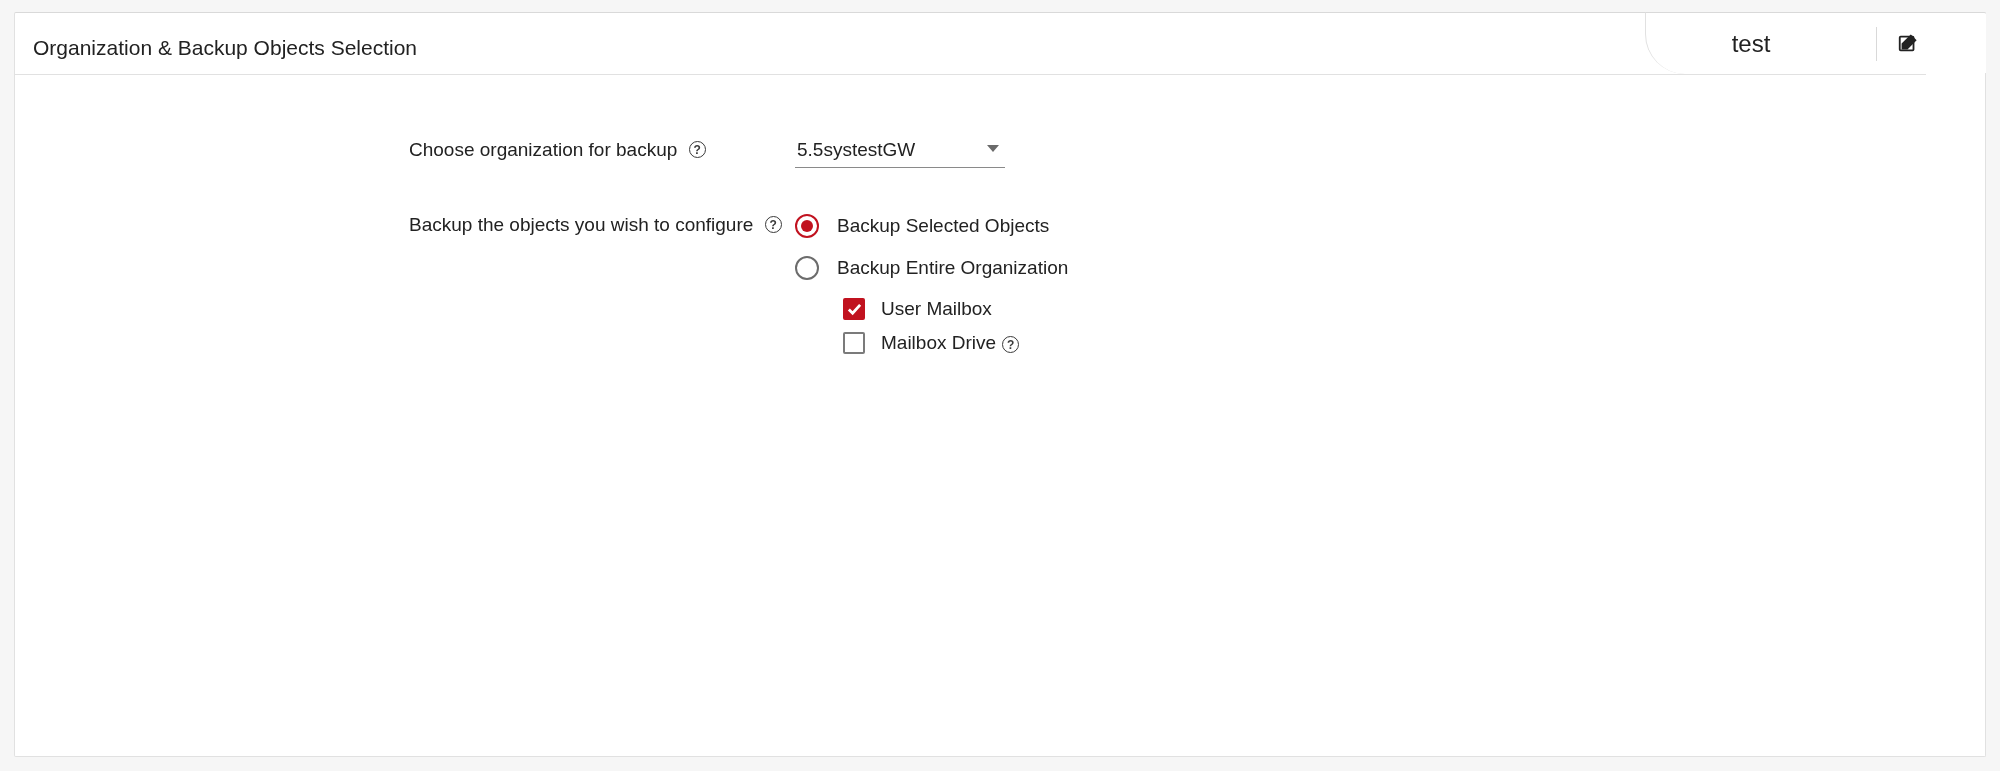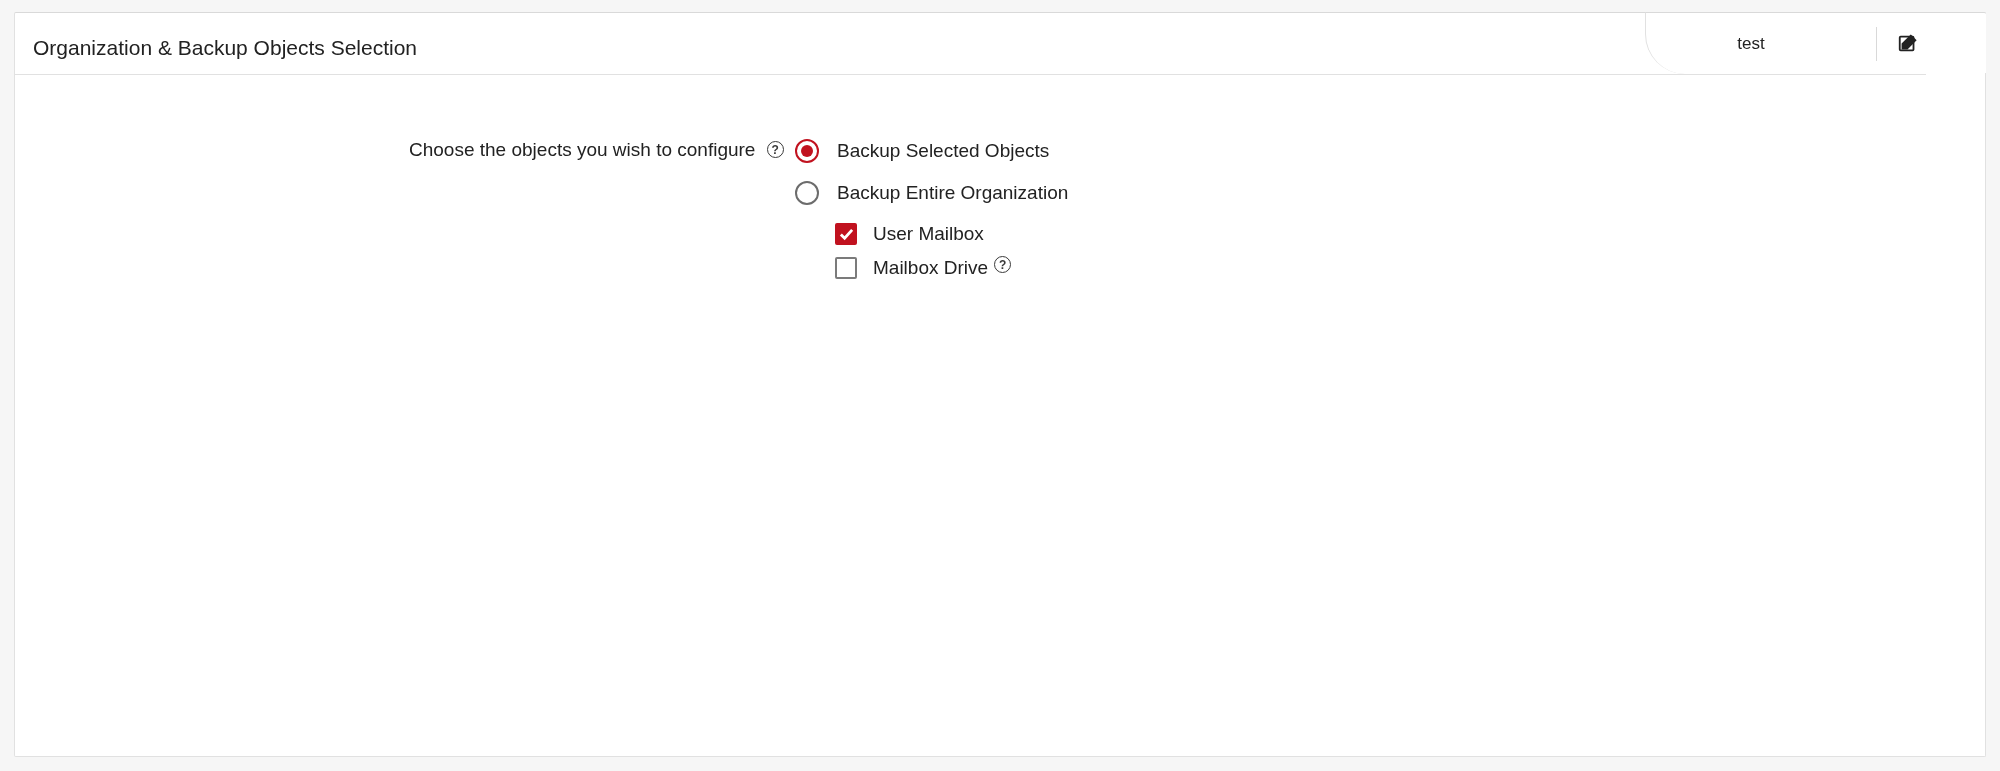--- a/index.html
+++ b/index.html
@@ -61,21 +61,21 @@
     position: absolute;
     left: -40px;
     top: -1px;
     width: 40px;
     height: 40px;
     background: transparent;
   }
   .tab-label {
     flex: 1;
     text-align: center;
-    font-size: 17px;
+    font-size: 24px;
     font-weight: 500;
     color: #222;
   }
   .tab-divider {
     width: 1px;
     height: 34px;
     background: #d9d9d9;
     margin: 0 20px;
   }
   .tab-edit {
@@ -184,23 +184,24 @@
     color: #222;
   }
 
   
   .checkbox-list {
     margin-top: 14px;
     padding-left: 40px;
   }
   .checkbox-option {
     display: flex;
-    align-items: flex-start;
+    align-items: flex-end;
     margin-bottom: 12px;
     cursor: pointer;
+    margin-left: 8px;
   }
   .cb {
     width: 22px; height: 22px;
     border: 2px solid #7b7b7b;
     border-radius: 2px;
     margin-right: 16px;
     position: relative;
     flex-shrink: 0;
   }
   .cb.checked {
@@ -252,24 +253,36 @@
             <path d="M15 3 l5 5 -9 9 H6 v-5 z" fill="#222" stroke="#222"></path>
           </svg>
         </span>
       </div>
       <div class="panel-right-curve"></div>
       <div class="panel-right-curve-mask"></div>
     </div>
 
     <div class="form">
 
-
       <div class="row">
         <div class="label-col">
-          <span>Choose the objects you wish to configure</span>
+          <span>Choose organization for backup</span>
+          <span class="help">?</span>
+        </div>
+        <div class="field-col">
+          <div class="dropdown">
+            <span>5.5systestGW</span>
+            <span class="caret"></span>
+          </div>
+        </div>
+      </div>
+
+      <div class="row">
+        <div class="label-col">
+          <span>Backup the objects you wish to configure</span>
           <span class="help">?</span>
         </div>
         <div class="field-col">
 
           <div class="radio-option">
             <span class="radio selected"></span>
             <span class="radio-label">Backup Selected Objects</span>
           </div>
 
           <div class="radio-option">

